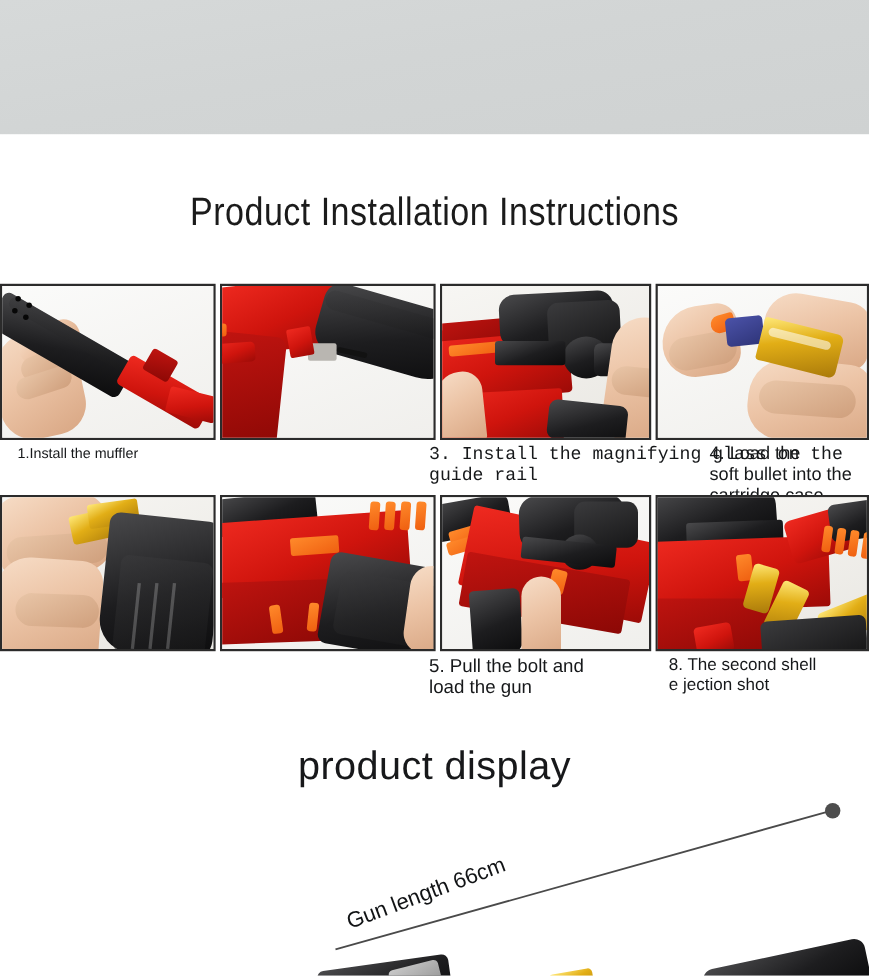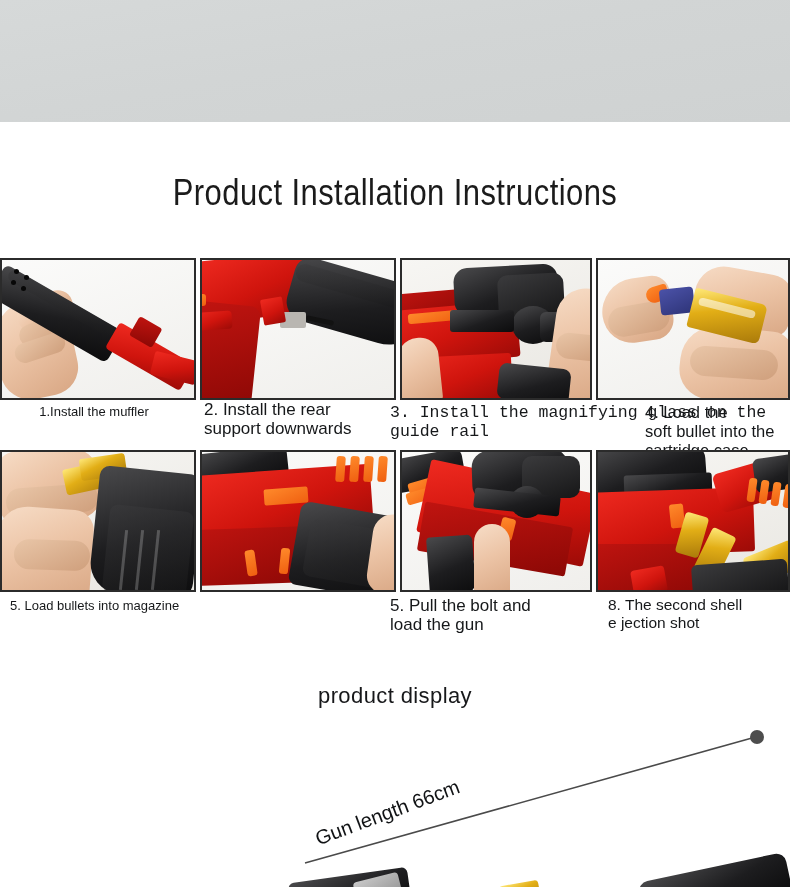--- a/index.html
+++ b/index.html
@@ -98,21 +98,21 @@
     line-height: 19px;
   }
 
   
   .display-title {
     position: absolute;
     left: 0;
     top: 676px;
     width: 790px;
     text-align: center;
-    font-size: 22px;
+    font-size: 36px;
     line-height: 40px;
     color: #17181a;
     font-weight: 400;
     letter-spacing: 0.4px;
   }
 
   
   .measure-area {
     position: absolute;
     left: 0;
@@ -250,23 +250,21 @@
           <div class="part orange-part" style="left:48px; top:26px; width:22px; height:16px; border-radius:8px 3px 3px 8px; transform:rotate(-16deg);"></div>
           <div class="part blue-part" style="left:62px; top:28px; width:34px; height:26px; border-radius:4px; transform:rotate(-6deg);"></div>
           <div class="part gold-part" style="left:92px; top:36px; width:74px; height:40px; border-radius:3px 6px 6px 3px; transform:rotate(14deg);"></div>
           <div class="part" style="left:100px; top:44px; width:58px; height:8px; background:rgba(255,255,255,.55); border-radius:4px; transform:rotate(14deg);"></div>
         </div>
       </div>
 
     </div>
 
     <div class="row-captions">
-      <div class="caption cap-sm" style="left:4px; top:4px; width:180px;text-align:center;">1.Install the muffler</div>
-      <div class="caption cap-lg" style="left:204px; top:0px; width:190px;">2. Install the rear
-support downwards</div>
+      <div class="caption cap-sm" style="left:16px; top:4px; width:180px;">1.Install the muffler</div>
       <div class="caption cap-md" style="left:390px; top:3px; width:390px;font-family:Liberation Mono, monospace;">3. Install the magnifying glass on the guide rail</div>
       <div class="caption cap-md" style="left:645px; top:3px; width:190px;">4. Load the
 soft bullet into the cartridge case</div>
     </div>
   </div>
 
   <div class="step-row" style="margin-top:6px;">
     <div class="row-photos">
 
       <div class="photo w-first">
@@ -337,21 +335,20 @@
           <div class="part gold-part" style="left:104px; top:78px; width:26px; height:46px; border-radius:4px; transform:rotate(26deg);"></div>
           <div class="part gold-part" style="left:148px; top:96px; width:52px; height:30px; border-radius:4px; transform:rotate(-22deg);"></div>
           <div class="part black-soft" style="left:94px; top:110px; width:96px; height:34px; border-radius:6px; transform:rotate(-4deg);"></div>
           <div class="part red-body" style="left:34px; top:116px; width:34px; height:26px; border-radius:4px; transform:rotate(-10deg);"></div>
         </div>
       </div>
 
     </div>
 
     <div class="row-captions">
-      <div class="caption cap-sm" style="left:10px; top:6px; width:200px;">5. Load bullets into magazine</div>
       <div class="caption cap-lg" style="left:390px; top:4px; width:200px;">5. Pull the bolt and
 load the gun</div>
       <div class="caption cap-sm" style="left:608px; top:4px; width:190px; font-size:15.5px; line-height:18px;">8. The second shell
 e jection shot</div>
     </div>
   </div>
 
 </div>
 
 <div class="display-title">product display</div>

